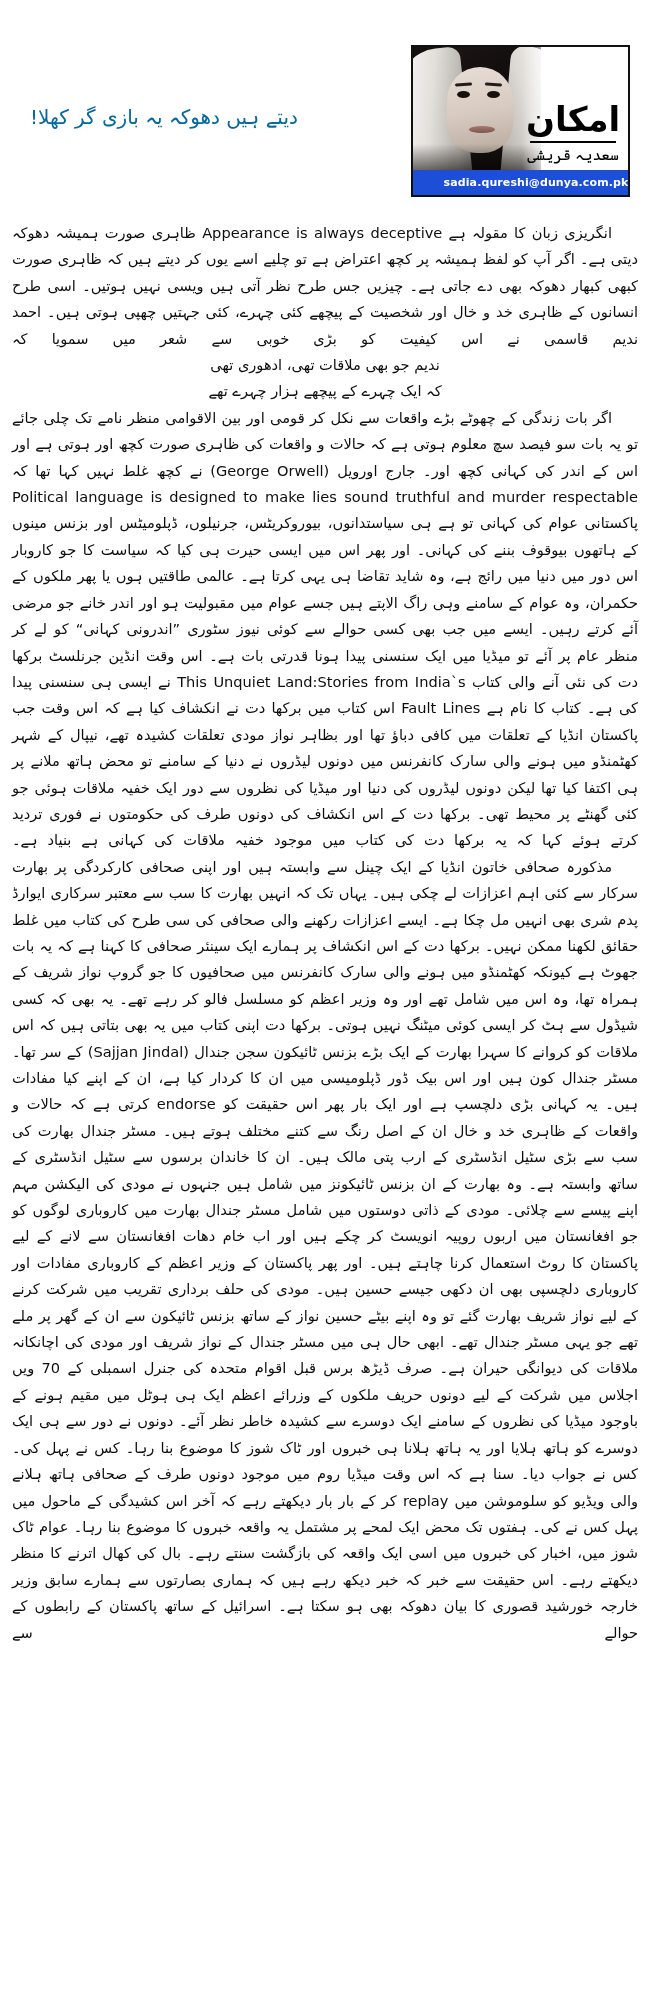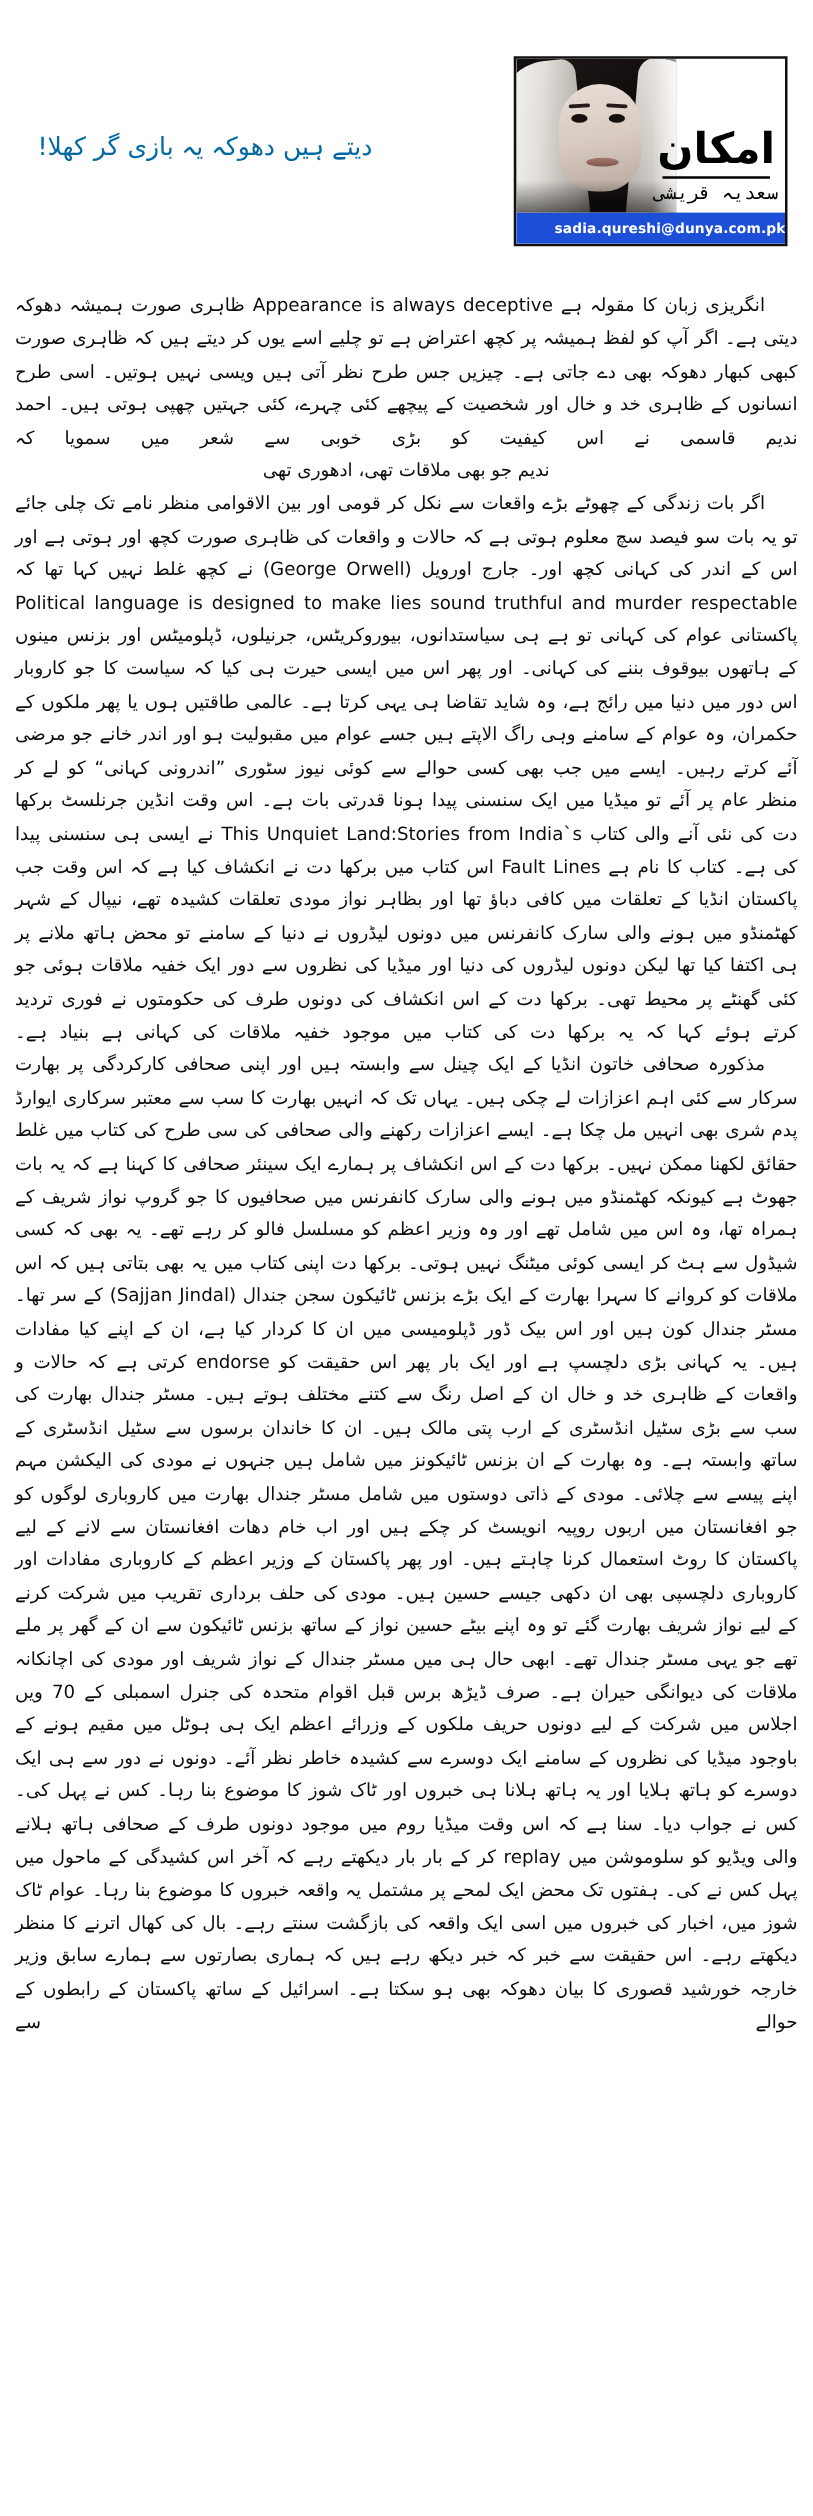--- a/index.html
+++ b/index.html
@@ -77,21 +77,21 @@
   }
 
   .name-rule {
     width: 86px;
     height: 2px;
     background: #000;
     margin: 1px 0 4px 0;
   }
 
   .author-name {
-    font-family: Liberation Mono, monospace;
+    font-family: Liberation Serif, serif;
     font-size: 15px;
     line-height: 1.15;
     color: #000;
     padding-bottom: 6px;
     white-space: nowrap;
   }
 
   
   .author-photo {
     position: absolute;
@@ -192,21 +192,21 @@
     direction: rtl;
     font-family: "DejaVu Sans", sans-serif;
     font-size: 20px;
     line-height: 1.3;
     font-weight: 400;
     color: #0369a1;
   }
 
   
   .article {
-    margin-top: 20px;
+    margin-top: 8px;
     direction: rtl;
     text-align: justify;
     text-align-last: justify;
   }
 
   .para {
     font-family: "DejaVu Sans", sans-serif;
     font-size: 14.6px;
     line-height: 26.4px;
     color: #0d0d0d;
@@ -276,20 +276,21 @@
     </div>
 
   </div>
 
   <div class="article">
 
     <p class="para">انگریزی زبان کا مقولہ ہے Appearance is always deceptive ظاہری صورت ہمیشہ دھوکہ دیتی ہے۔ اگر آپ کو لفظ ہمیشہ پر کچھ اعتراض ہے تو چلیے اسے یوں کر دیتے ہیں کہ ظاہری صورت کبھی کبھار دھوکہ بھی دے جاتی ہے۔ چیزیں جس طرح نظر آتی ہیں ویسی نہیں ہوتیں۔ اسی طرح انسانوں کے ظاہری خد و خال اور شخصیت کے پیچھے کئی چہرے، کئی جہتیں چھپی ہوتی ہیں۔ احمد ندیم قاسمی نے اس کیفیت کو بڑی خوبی سے شعر میں سمویا کہ</p>
 
     <p class="couplet">ندیم جو بھی ملاقات تھی، ادھوری تھی</p>
 
+    <p class="couplet">کہ ایک چہرے کے پیچھے ہزار چہرے تھے</p>
 
     <p class="para">اگر بات زندگی کے چھوٹے بڑے واقعات سے نکل کر قومی اور بین الاقوامی منظر نامے تک چلی جائے تو یہ بات سو فیصد سچ معلوم ہوتی ہے کہ حالات و واقعات کی ظاہری صورت کچھ اور ہوتی ہے اور اس کے اندر کی کہانی کچھ اور۔ جارج اورویل (George Orwell) نے کچھ غلط نہیں کہا تھا کہ Political language is designed to make lies sound truthful and murder respectable پاکستانی عوام کی کہانی تو ہے ہی سیاستدانوں، بیوروکریٹس، جرنیلوں، ڈپلومیٹس اور بزنس مینوں کے ہاتھوں بیوقوف بننے کی کہانی۔ اور پھر اس میں ایسی حیرت ہی کیا کہ سیاست کا جو کاروبار اس دور میں دنیا میں رائج ہے، وہ شاید تقاضا ہی یہی کرتا ہے۔ عالمی طاقتیں ہوں یا پھر ملکوں کے حکمران، وہ عوام کے سامنے وہی راگ الاپتے ہیں جسے عوام میں مقبولیت ہو اور اندر خانے جو مرضی آئے کرتے رہیں۔ ایسے میں جب بھی کسی حوالے سے کوئی نیوز سٹوری ”اندرونی کہانی“ کو لے کر منظر عام پر آئے تو میڈیا میں ایک سنسنی پیدا ہونا قدرتی بات ہے۔ اس وقت انڈین جرنلسٹ برکھا دت کی نئی آنے والی کتاب This Unquiet Land:Stories from India`s نے ایسی ہی سنسنی پیدا کی ہے۔ کتاب کا نام ہے Fault Lines اس کتاب میں برکھا دت نے انکشاف کیا ہے کہ اس وقت جب پاکستان انڈیا کے تعلقات میں کافی دباؤ تھا اور بظاہر نواز مودی تعلقات کشیدہ تھے، نیپال کے شہر کھٹمنڈو میں ہونے والی سارک کانفرنس میں دونوں لیڈروں نے دنیا کے سامنے تو محض ہاتھ ملانے پر ہی اکتفا کیا تھا لیکن دونوں لیڈروں کی دنیا اور میڈیا کی نظروں سے دور ایک خفیہ ملاقات ہوئی جو کئی گھنٹے پر محیط تھی۔ برکھا دت کے اس انکشاف کی دونوں طرف کی حکومتوں نے فوری تردید کرتے ہوئے کہا کہ یہ برکھا دت کی کتاب میں موجود خفیہ ملاقات کی کہانی ہے بنیاد ہے۔</p>
 
     <p class="para">مذکورہ صحافی خاتون انڈیا کے ایک چینل سے وابستہ ہیں اور اپنی صحافی کارکردگی پر بھارت سرکار سے کئی اہم اعزازات لے چکی ہیں۔ یہاں تک کہ انہیں بھارت کا سب سے معتبر سرکاری ایوارڈ پدم شری بھی انہیں مل چکا ہے۔ ایسے اعزازات رکھنے والی صحافی کی سی طرح کی کتاب میں غلط حقائق لکھنا ممکن نہیں۔ برکھا دت کے اس انکشاف پر ہمارے ایک سینئر صحافی کا کہنا ہے کہ یہ بات جھوٹ ہے کیونکہ کھٹمنڈو میں ہونے والی سارک کانفرنس میں صحافیوں کا جو گروپ نواز شریف کے ہمراہ تھا، وہ اس میں شامل تھے اور وہ وزیر اعظم کو مسلسل فالو کر رہے تھے۔ یہ بھی کہ کسی شیڈول سے ہٹ کر ایسی کوئی میٹنگ نہیں ہوتی۔ برکھا دت اپنی کتاب میں یہ بھی بتاتی ہیں کہ اس ملاقات کو کروانے کا سہرا بھارت کے ایک بڑے بزنس ٹائیکون سجن جندال (Sajjan Jindal) کے سر تھا۔ مسٹر جندال کون ہیں اور اس بیک ڈور ڈپلومیسی میں ان کا کردار کیا ہے، ان کے اپنے کیا مفادات ہیں۔ یہ کہانی بڑی دلچسپ ہے اور ایک بار پھر اس حقیقت کو endorse کرتی ہے کہ حالات و واقعات کے ظاہری خد و خال ان کے اصل رنگ سے کتنے مختلف ہوتے ہیں۔ مسٹر جندال بھارت کی سب سے بڑی سٹیل انڈسٹری کے ارب پتی مالک ہیں۔ ان کا خاندان برسوں سے سٹیل انڈسٹری کے ساتھ وابستہ ہے۔ وہ بھارت کے ان بزنس ٹائیکونز میں شامل ہیں جنہوں نے مودی کی الیکشن مہم اپنے پیسے سے چلائی۔ مودی کے ذاتی دوستوں میں شامل مسٹر جندال بھارت میں کاروباری لوگوں کو جو افغانستان میں اربوں روپیہ انویسٹ کر چکے ہیں اور اب خام دھات افغانستان سے لانے کے لیے پاکستان کا روٹ استعمال کرنا چاہتے ہیں۔ اور پھر پاکستان کے وزیر اعظم کے کاروباری مفادات اور کاروباری دلچسپی بھی ان دکھی جیسے حسین ہیں۔ مودی کی حلف برداری تقریب میں شرکت کرنے کے لیے نواز شریف بھارت گئے تو وہ اپنے بیٹے حسین نواز کے ساتھ بزنس ٹائیکون سے ان کے گھر پر ملے تھے جو یہی مسٹر جندال تھے۔ ابھی حال ہی میں مسٹر جندال کے نواز شریف اور مودی کی اچانکانہ ملاقات کی دیوانگی حیران ہے۔ صرف ڈیڑھ برس قبل اقوام متحدہ کی جنرل اسمبلی کے 70 ویں اجلاس میں شرکت کے لیے دونوں حریف ملکوں کے وزرائے اعظم ایک ہی ہوٹل میں مقیم ہونے کے باوجود میڈیا کی نظروں کے سامنے ایک دوسرے سے کشیدہ خاطر نظر آئے۔ دونوں نے دور سے ہی ایک دوسرے کو ہاتھ ہلایا اور یہ ہاتھ ہلانا ہی خبروں اور ٹاک شوز کا موضوع بنا رہا۔ کس نے پہل کی۔ کس نے جواب دیا۔ سنا ہے کہ اس وقت میڈیا روم میں موجود دونوں طرف کے صحافی ہاتھ ہلانے والی ویڈیو کو سلوموشن میں replay کر کے بار بار دیکھتے رہے کہ آخر اس کشیدگی کے ماحول میں پہل کس نے کی۔ ہفتوں تک محض ایک لمحے پر مشتمل یہ واقعہ خبروں کا موضوع بنا رہا۔ عوام ٹاک شوز میں، اخبار کی خبروں میں اسی ایک واقعہ کی بازگشت سنتے رہے۔ بال کی کھال اترنے کا منظر دیکھتے رہے۔ اس حقیقت سے خبر کہ خبر دیکھ رہے ہیں کہ ہماری بصارتوں سے ہمارے سابق وزیر خارجہ خورشید قصوری کا بیان دھوکہ بھی ہو سکتا ہے۔ اسرائیل کے ساتھ پاکستان کے رابطوں کے حوالے سے</p>
 
 
   </div>
 
 </div>
 

